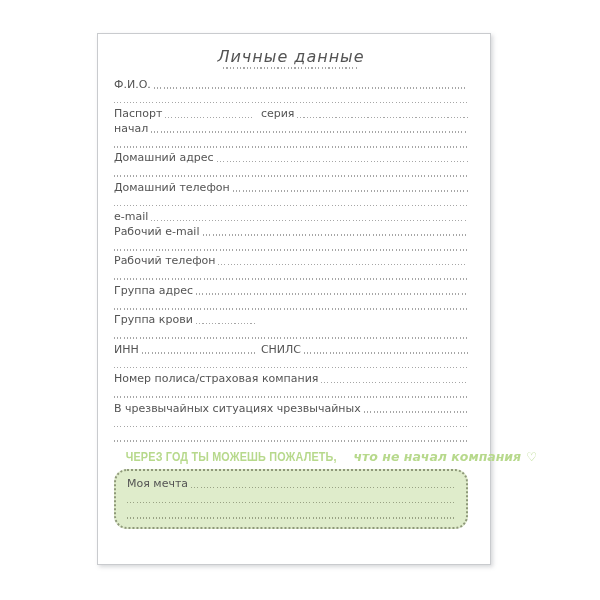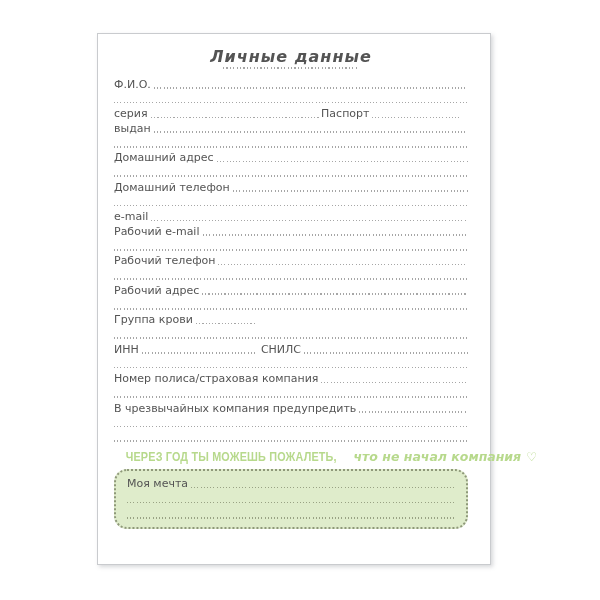--- a/index.html
+++ b/index.html
@@ -18,21 +18,21 @@
     font-family:"DejaVu Sans",sans-serif;overflow:hidden;
   }
   .page{
     position:absolute;left:97px;top:33px;width:394px;height:532px;
     background:#fff;border:1px solid var(--page-border);
     box-shadow:2px 2px 4px rgba(110,115,125,.28);
     padding:13px 22px 0 16px;
   }
   .title{
     margin:0;text-align:center;
-    font-style:italic;font-weight:bold;font-size:16px;line-height:19px;
+    font-style:italic;font-weight:normal;font-size:16px;line-height:19px;
     letter-spacing:1px;color:var(--ink);
   }
   .title-underline{
     width:136px;height:2px;margin:1px auto 0;
     background-image:repeating-linear-gradient(to right,var(--dots) 0 1.2px,transparent 1.2px 3.4px);
   }
   .form{margin-top:7px;}
   .frow{display:flex;align-items:flex-end;height:14.72px;}
   .seg{display:flex;align-items:flex-end;min-width:0;}
   .seg.grow{flex:1;}
@@ -80,32 +80,32 @@
           <span class="flabel">Ф.И.О.</span>
           <span class="dots"></span>
         </span>
       </div>
       <div class="frow">
         <span class="seg grow">
           <span class="dots"></span>
         </span>
       </div>
       <div class="frow">
-        <span class="seg grow">
-          <span class="flabel">серия</span>
-          <span class="dots"></span>
-        </span>
         <span class="seg fixed">
           <span class="flabel">Паспорт</span>
           <span class="dots"></span>
         </span>
-      </div>
-      <div class="frow">
-        <span class="seg grow">
-          <span class="flabel">выдан</span>
+        <span class="seg grow">
+          <span class="flabel">серия</span>
+          <span class="dots"></span>
+        </span>
+      </div>
+      <div class="frow">
+        <span class="seg grow">
+          <span class="flabel">начал</span>
           <span class="dots"></span>
         </span>
       </div>
       <div class="frow">
         <span class="seg grow">
           <span class="dots"></span>
         </span>
       </div>
       <div class="frow">
         <span class="seg grow">
@@ -152,21 +152,21 @@
           <span class="dots"></span>
         </span>
       </div>
       <div class="frow">
         <span class="seg grow">
           <span class="dots"></span>
         </span>
       </div>
       <div class="frow">
         <span class="seg grow">
-          <span class="flabel">Рабочий адрес</span>
+          <span class="flabel">Группа адрес</span>
           <span class="dots"></span>
         </span>
       </div>
       <div class="frow">
         <span class="seg grow">
           <span class="dots"></span>
         </span>
       </div>
       <div class="frow">
         <span class="seg fixed">
@@ -200,21 +200,21 @@
           <span class="dots"></span>
         </span>
       </div>
       <div class="frow">
         <span class="seg grow">
           <span class="dots"></span>
         </span>
       </div>
       <div class="frow">
         <span class="seg grow">
-          <span class="flabel">В чрезвычайных компания предупредить</span>
+          <span class="flabel">В чрезвычайных ситуациях чрезвычайных</span>
           <span class="dots"></span>
         </span>
       </div>
       <div class="frow">
         <span class="seg grow">
           <span class="dots"></span>
         </span>
       </div>
       <div class="frow">
         <span class="seg grow">

